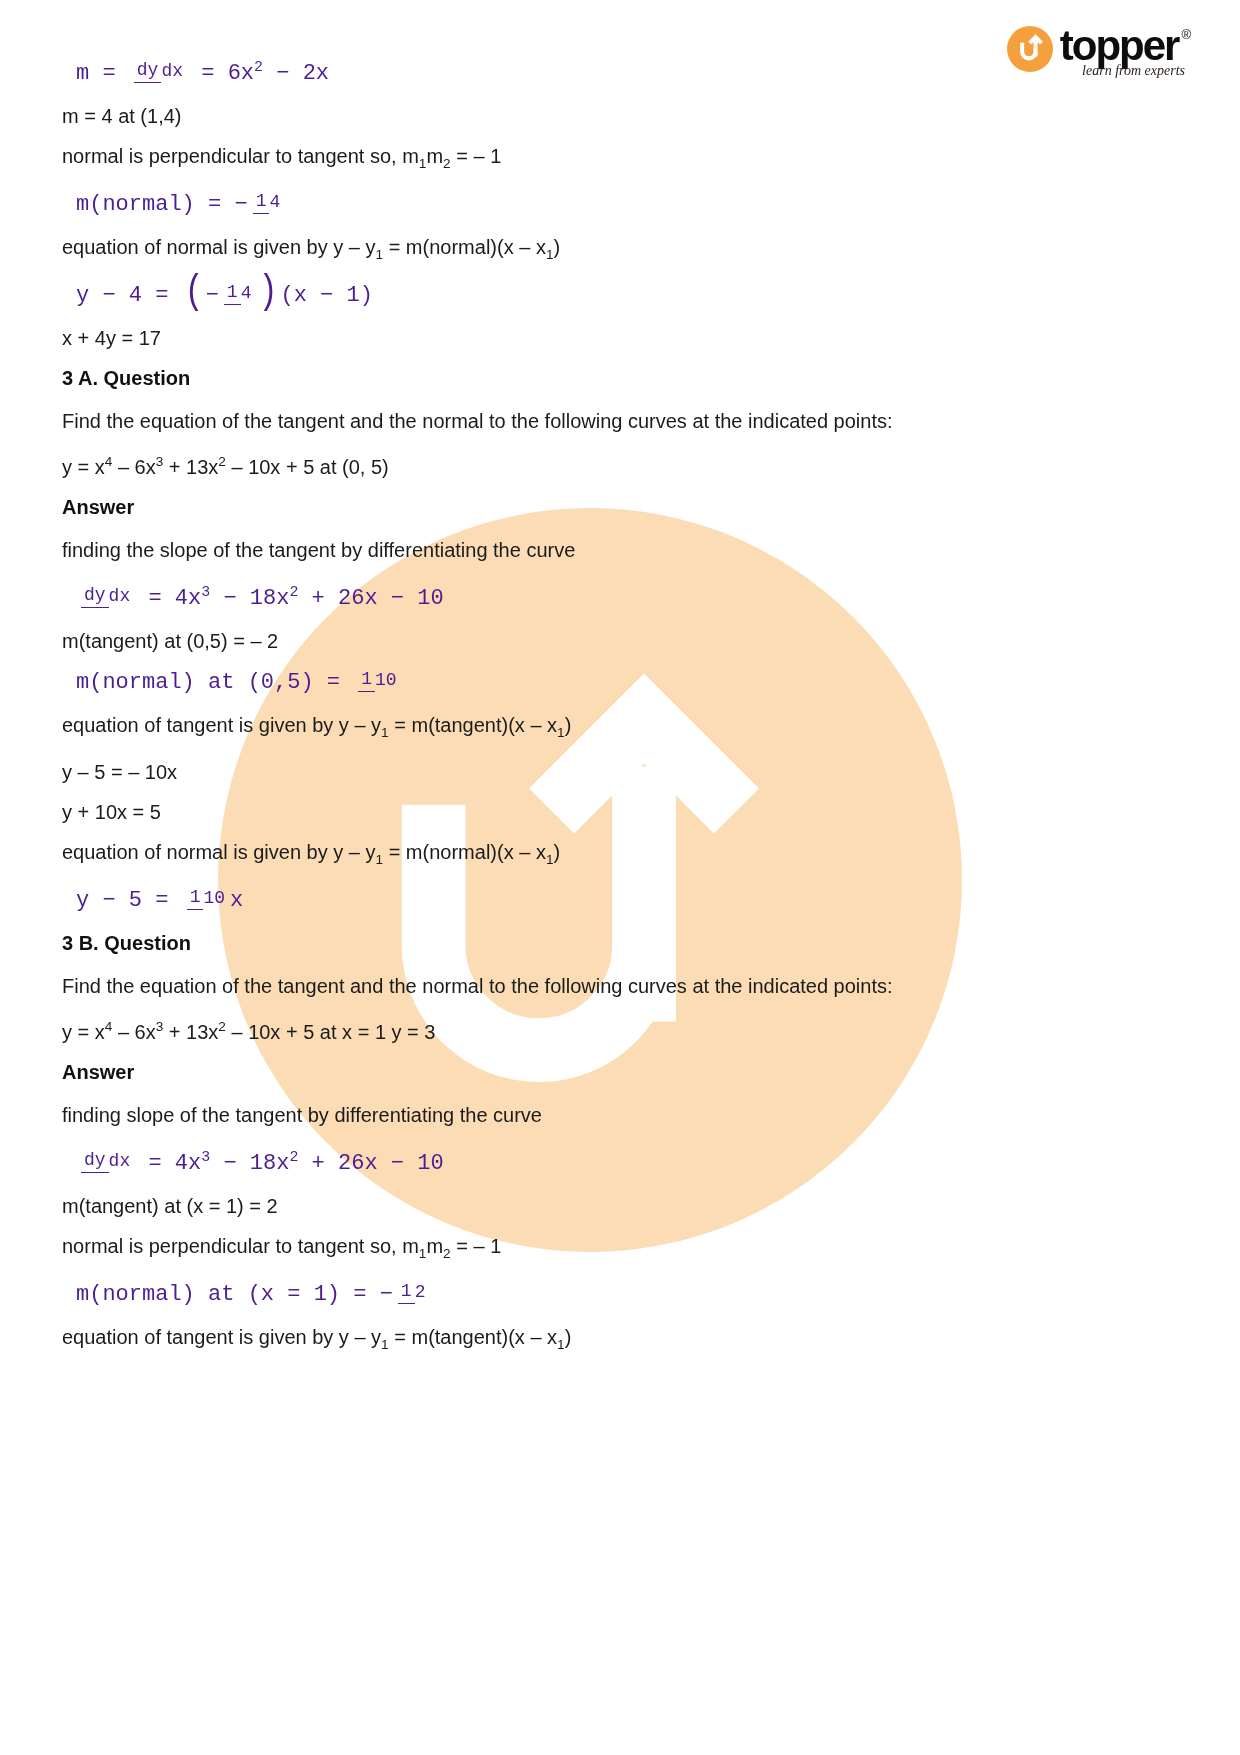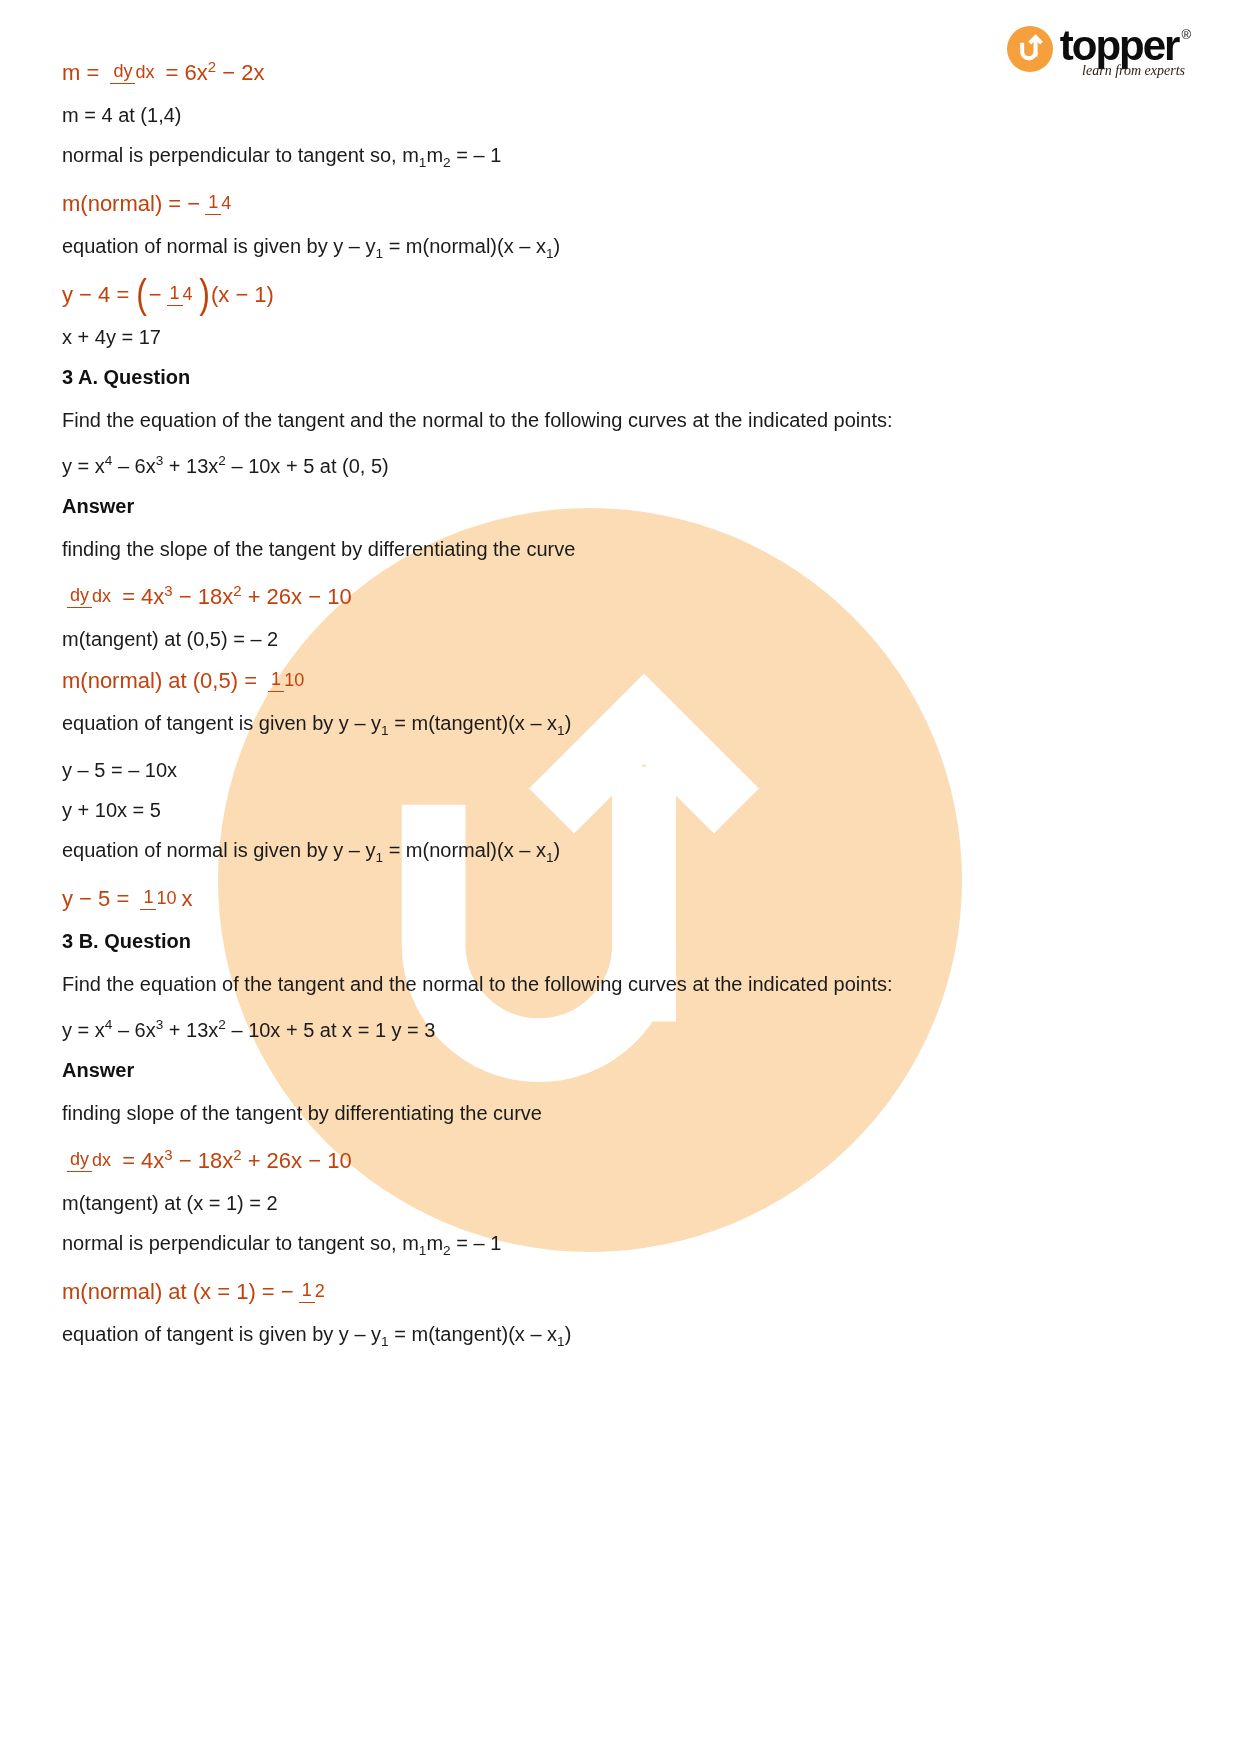--- a/index.html
+++ b/index.html
@@ -59,23 +59,23 @@
     z-index:2;
   }
   .ln{
     font-size:20px;line-height:23px;color:#1b1b1b;
     margin:0 0 17px;
   }
   .ln sup{font-size:0.68em;}
   .ln sub{font-size:0.68em;}
   .heading{font-weight:700;color:#111;margin:6px 0 20px;}
   .math{
-    font-family:Liberation Sans, sans-serif;
-    font-size:22px;color:#c2410c;
-    margin:8px 0 18px;line-height:26px;
+    font-family:Liberation Mono, monospace;
+    font-size:22px;color:#4c1d95;
+    margin:8px 14px 18px;line-height:26px;
   }
   .frac{
     display:inline-flex;flex-direction:row;
     text-align:center;vertical-align:middle;
     font-size:18px;line-height:1.12;
     margin:0 5px;position:relative;top:-2px;
   }
   .frac .num{border-bottom:1.6px solid currentColor;padding:0 3px 1px;}
   .frac .den{padding-top:1px;}
   .bigp{

